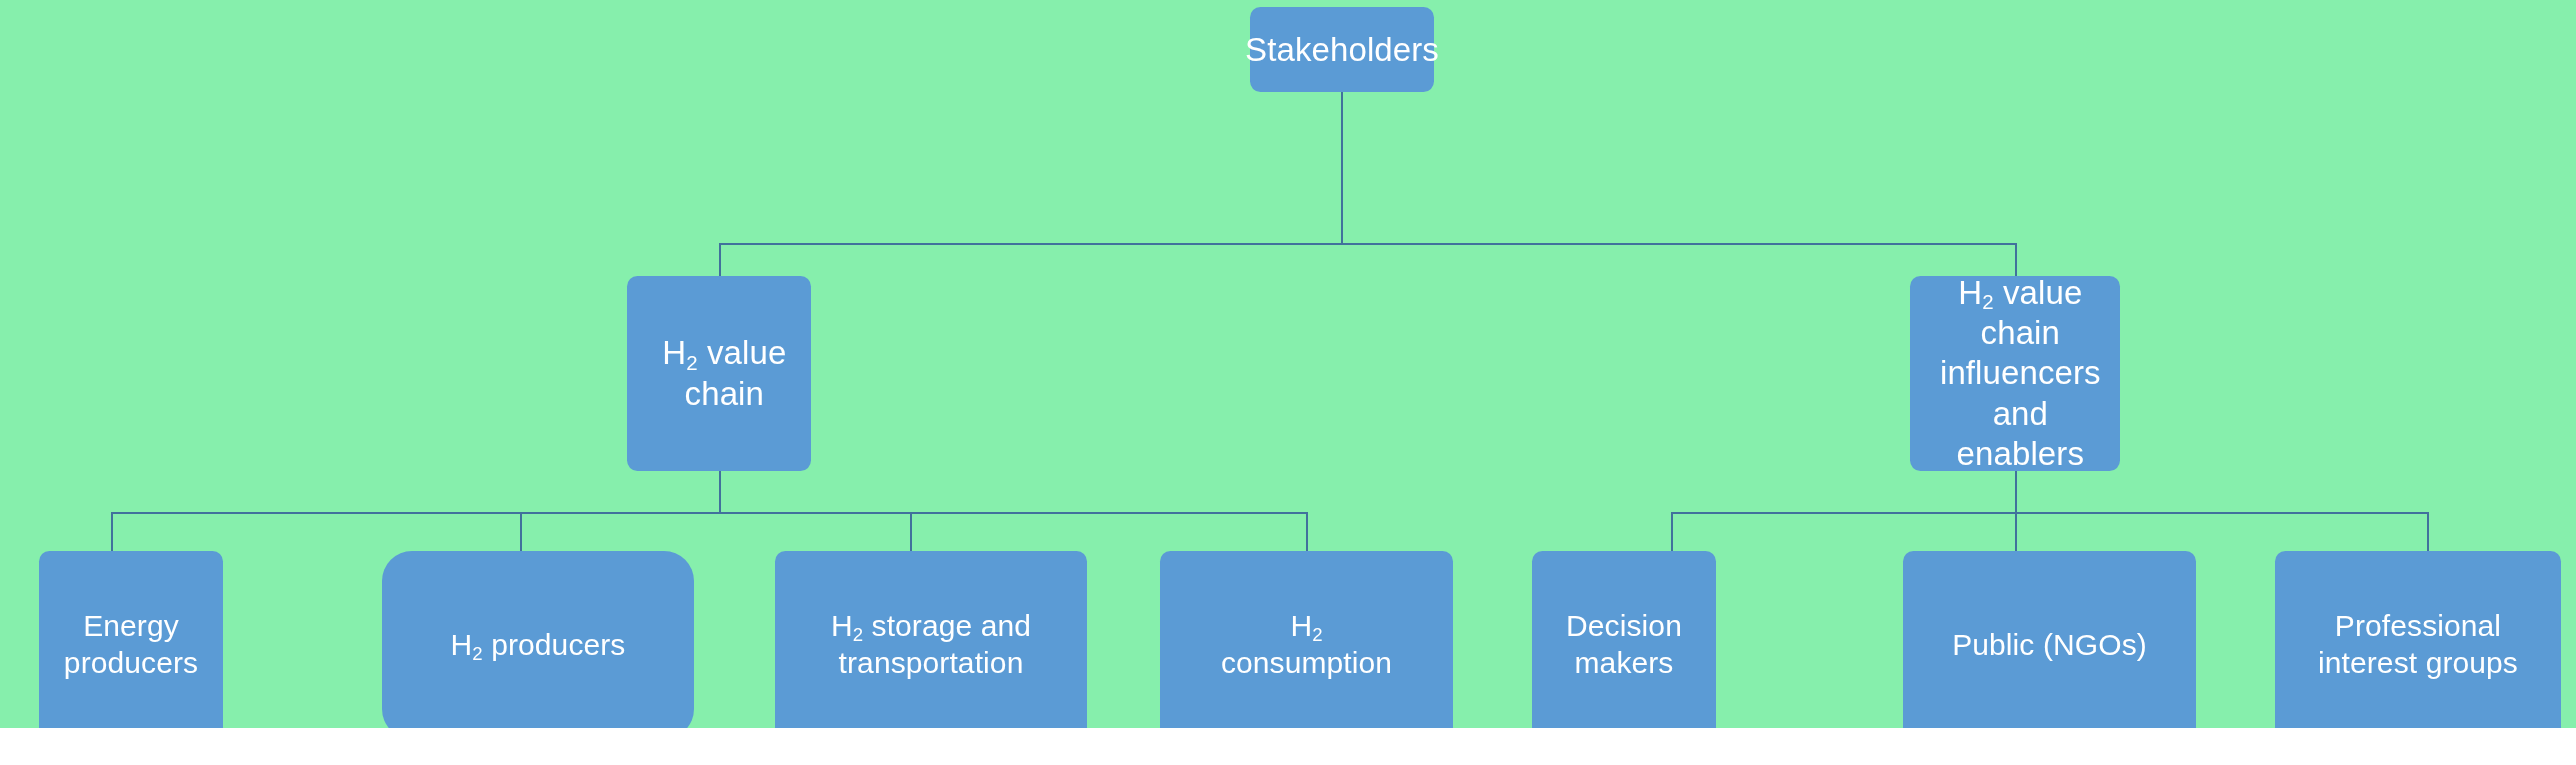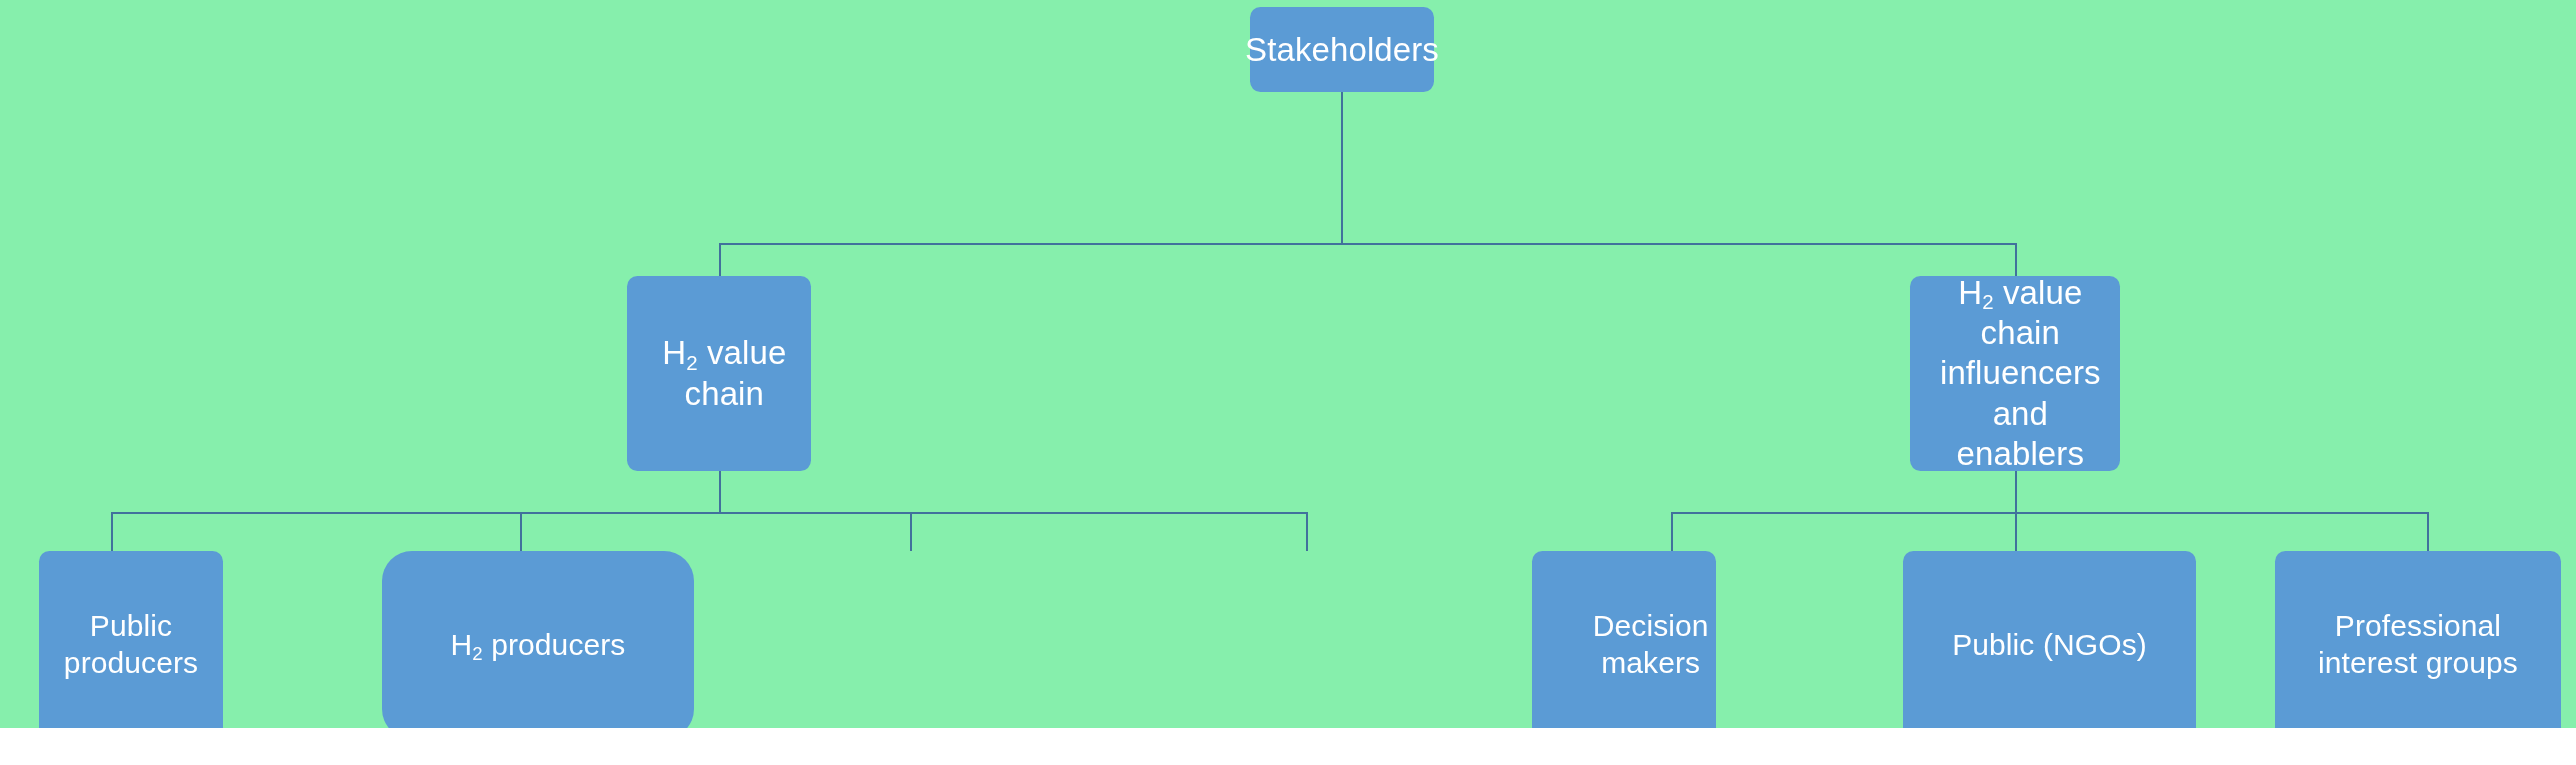--- a/index.html
+++ b/index.html
@@ -88,31 +88,39 @@
     <span class="label"><span>H</span><sub>2</sub><span> value chain</span></span>
   </div>
 
   <div class="node n-mid" style="left:1910px; top:276px; width:210px; height:195px;">
     <span class="label"><span>H</span><sub>2</sub><span> value chain
 influencers
 and enablers</span></span>
   </div>
 
   <div class="node n-leaf" style="left:39px; top:551px; width:184px; height:188px;">
-    <span class="label">Public
+    <span class="label">Energy
 producers</span>
   </div>
 
   <div class="node n-leaf" style="left:382px; top:551px; width:312px; height:188px;border-radius:30px;">
     <span class="label"><span>H</span><sub>2</sub><span> producers</span></span>
   </div>
 
+  <div class="node n-leaf" style="left:775px; top:551px; width:312px; height:188px;">
+    <span class="label"><span>H</span><sub>2</sub><span> storage and
+transportation</span></span>
+  </div>
 
+  <div class="node n-leaf" style="left:1160px; top:551px; width:293px; height:188px;">
+    <span class="label"><span>H</span><sub>2</sub><span>
+consumption</span></span>
+  </div>
 
-  <div class="node n-leaf" style="left:1532px; top:551px; width:184px; height:188px;justify-content:flex-end;">
+  <div class="node n-leaf" style="left:1532px; top:551px; width:184px; height:188px;">
     <span class="label">Decision
 makers</span>
   </div>
 
   <div class="node n-leaf" style="left:2275px; top:551px; width:286px; height:188px;">
     <span class="label">Professional
 interest groups</span>
   </div>
 
   <div class="node n-leaf" style="left:1903px; top:551px; width:293px; height:188px;">

